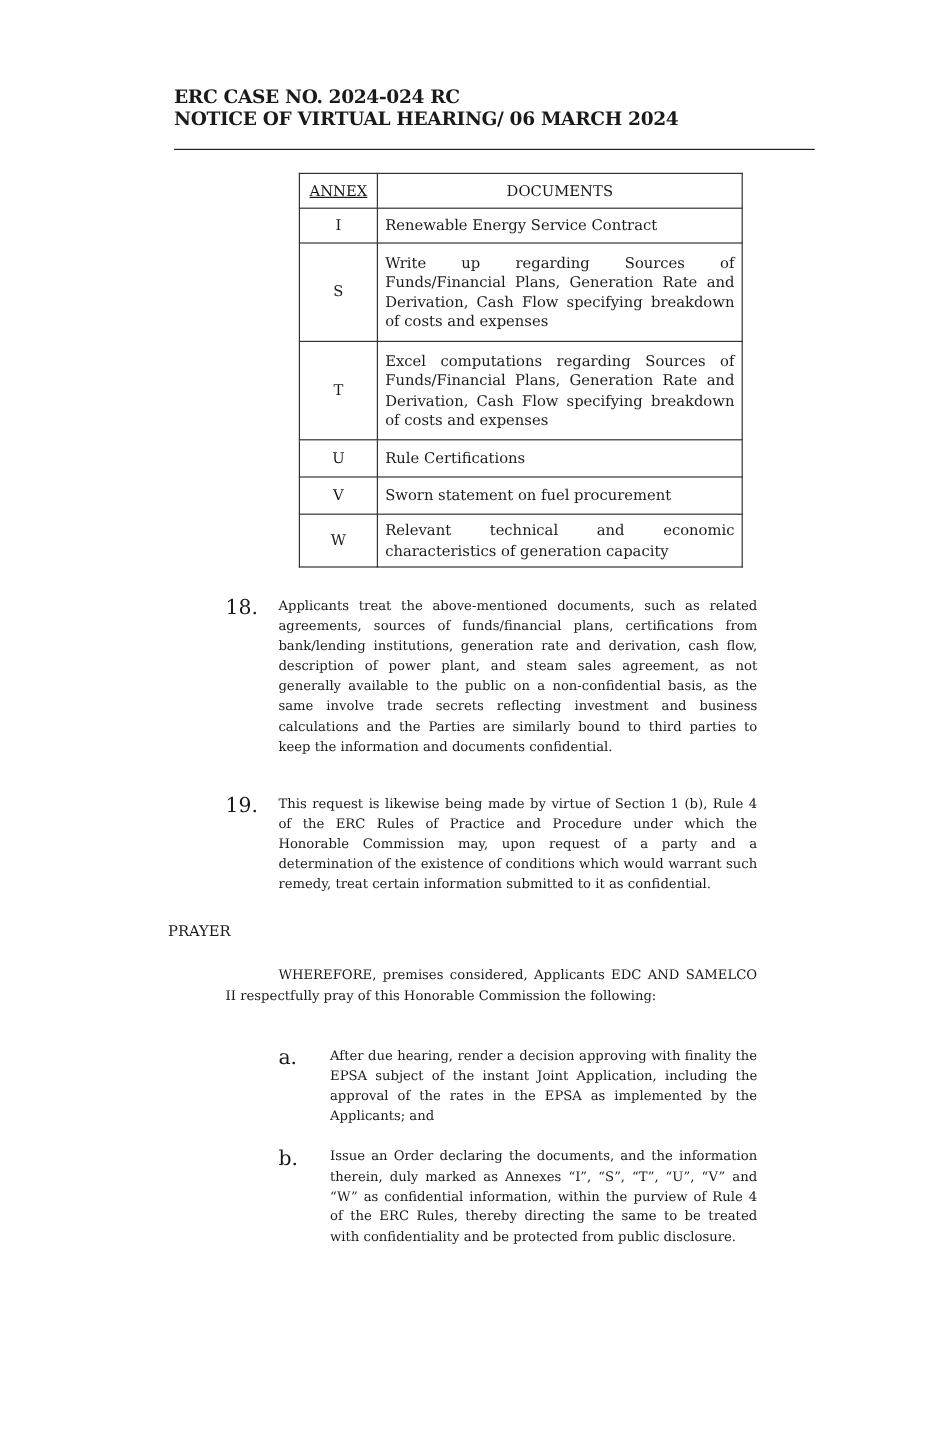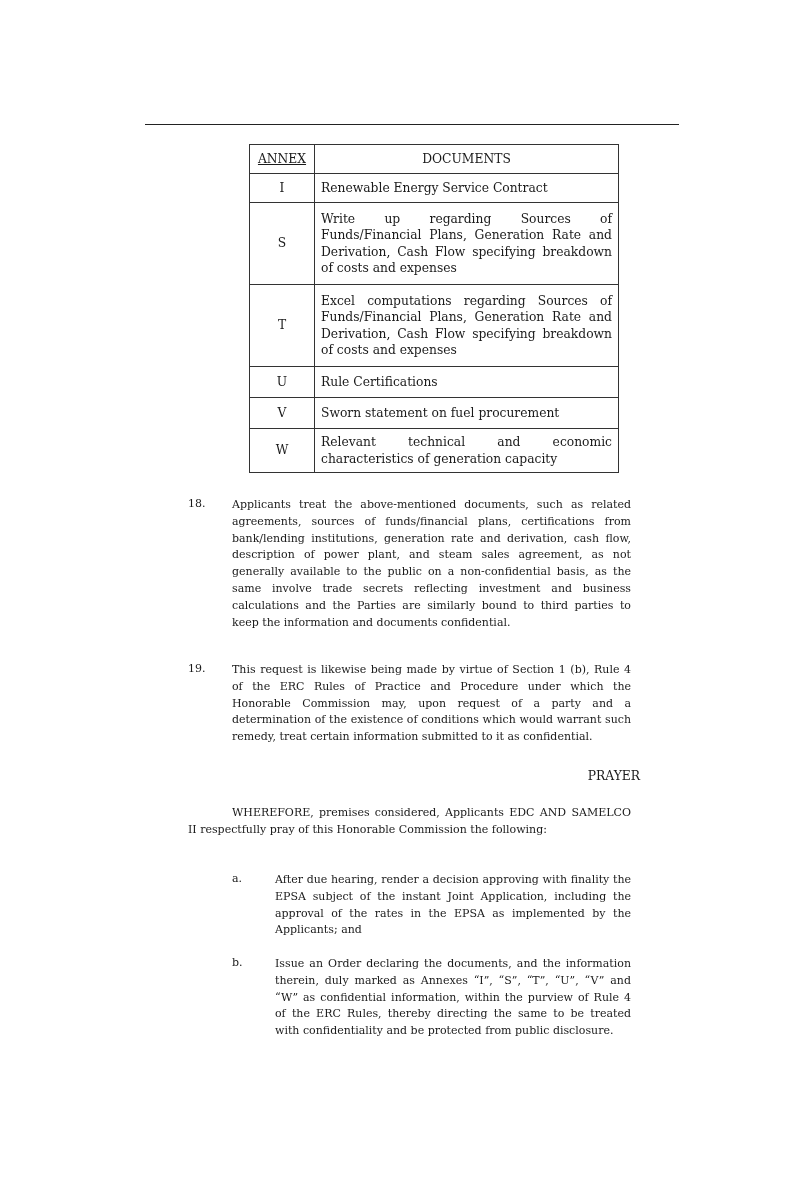--- a/index.html
+++ b/index.html
@@ -26,30 +26,32 @@
     border:1.3px solid #333; padding:3px 6px;
   }
   table.annex th { font-weight:normal; text-align:center; height:22px; }
   table.annex td.code { width:60px; text-align:center; vertical-align:middle; padding:3px 2px; }
   table.annex td.doc { text-align:justify; text-align-last:left; }
   table.annex th.code { width:60px; padding:3px 2px;text-decoration:underline; }
   .para {
     position:absolute; font-size:11px; line-height:16.8px;
     text-align:justify; font-family:"DejaVu Serif",serif;
   }
-  .num { position:absolute; font-size:11px; font-family:"DejaVu Serif",serif; }
+  .num { position:absolute; font-size:17px; font-family:"DejaVu Serif",serif; }
   .center-heading {
-    position:absolute; left:140px; width:500px; text-align:right;
+    position:absolute; left:140px; width:500px; text-align:left;
     font-size:12.3px; font-family:"DejaVu Serif",serif;
   }
 </style>
 </head>
 <body>
 
 <div class="header">
+  <div class="line">ERC CASE NO. 2024-024 RC</div>
+  <div class="line">NOTICE OF VIRTUAL HEARING/ 06 MARCH 2024</div>
   <div class="rule"></div>
 </div>
 
 <table class="annex">
   <thead>
     <tr>
       <th class="code">ANNEX</th>
       <th>DOCUMENTS</th>
     </tr>
   </thead>

